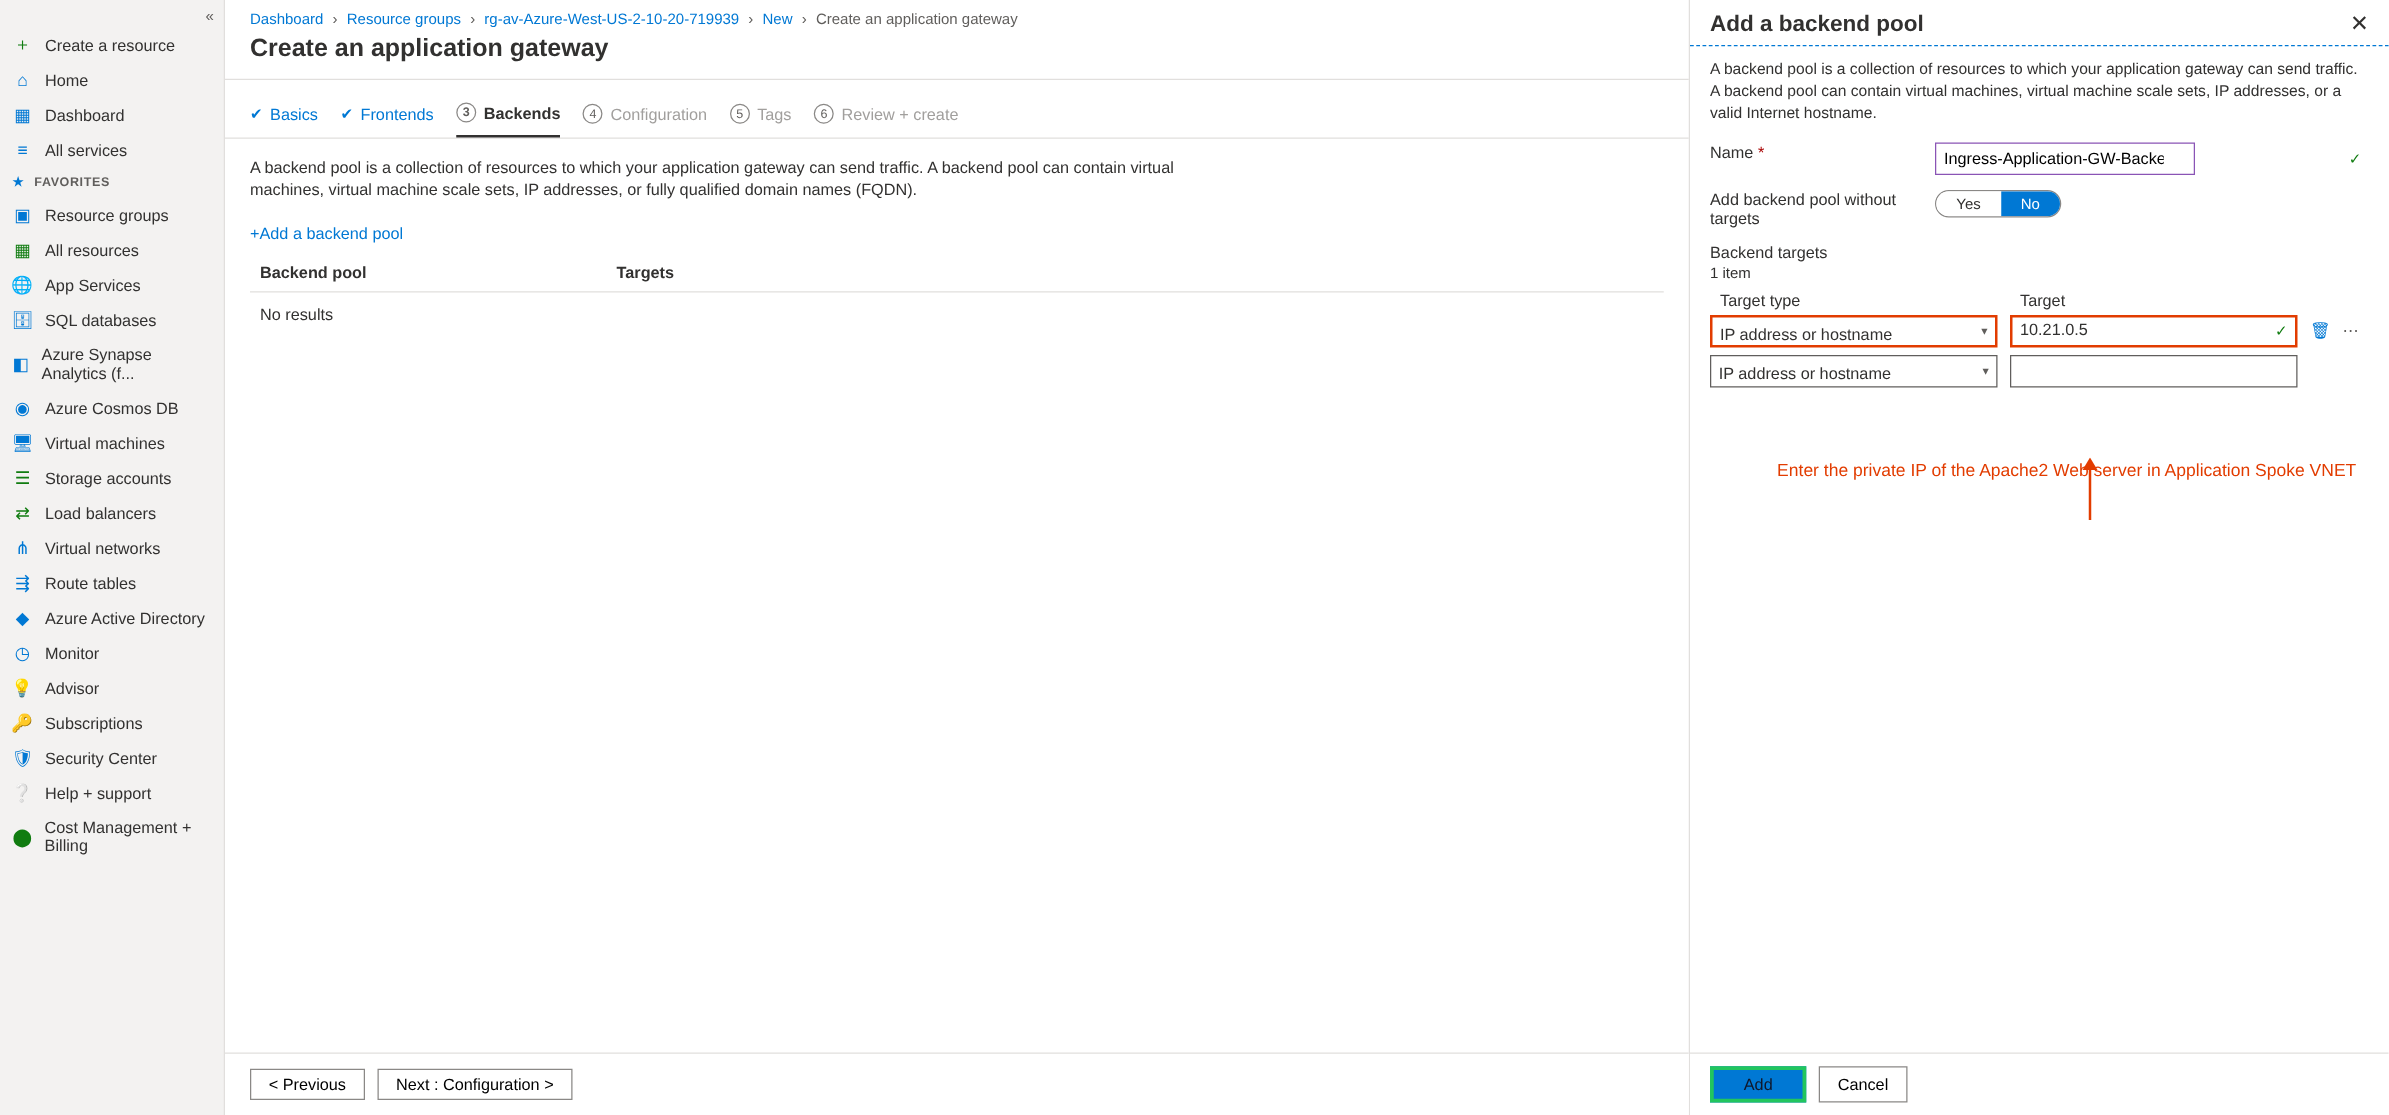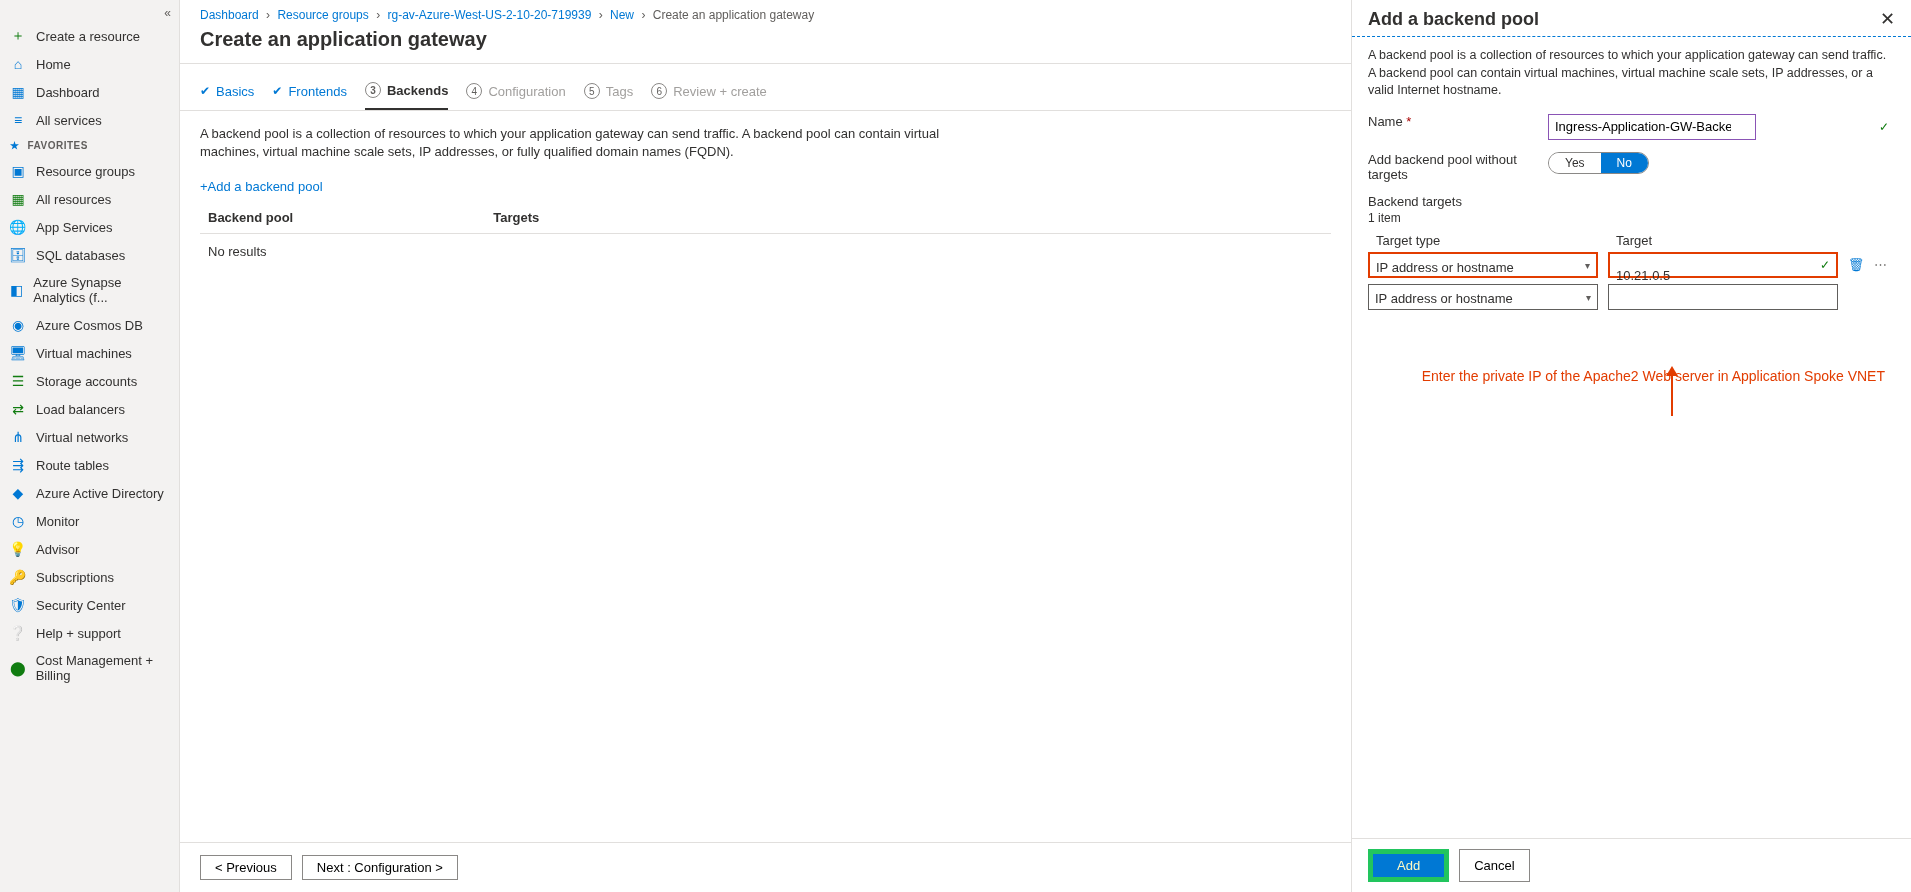--- a/index.html
+++ b/index.html
@@ -60,28 +60,28 @@
   .item-count { font-size: 12px; margin-bottom: 8px; }
 
   .target-head { display: flex; gap: 10px; padding: 0 2px 4px; }
   .target-head div { font-weight: 400; font-size: 13px; }
   .th-type { width: 230px; padding-left: 6px;}
   .th-target { width: 230px; padding-left: 6px;}
 
   .target-row { display: flex; gap: 10px; margin-bottom: 6px; align-items: center; }
   .sel { width: 230px; height: 26px; border: 1px solid #605e5c; padding: 6px 22px 2px 6px; font-size: 13px; position: relative; background: #fff; }
   .caret { position: absolute; right: 6px; top: 50%; transform: translateY(-50%); font-size: 10px; color: #605e5c; }
-  .tval { width: 230px; height: 26px; border: 1px solid #605e5c; padding: 14px 22px 2px 6px; font-size: 13px; position: relative; }
+  .tval { width: 230px; height: 26px; border: 1px solid #605e5c; padding: 2px 22px 2px 6px; font-size: 13px; position: relative; }
   .hl { border: 2px solid #e23c00 !important; }
   .trash-ico { width: 16px; height: 16px; color: #0078d4; cursor: pointer; }
   .dots-ico { color: #605e5c; cursor: pointer; letter-spacing: 1px; }
   .annot-text { color: #e23c00; font-size: 14px; margin-top: 58px; }
 
   .panel-footer { border-top: 1px solid #e1dfdd; padding: 10px 16px; display: flex; gap: 10px; }
-  .btn-primary { background: #0078d4; color: #fef9c3; border: 5px solid #22c55e; padding: 4px 24px; font-size: 13px; cursor: pointer; }
+  .btn-primary { background: #0078d4; color: #0f172a; border: 3px solid #22c55e; padding: 4px 24px; font-size: 13px; cursor: pointer; }
 </style>
 </head>
 <body>
 
 <div class="sidebar">
   <div class="sidebar-collapse">«</div>
   <div class="side-item">
     <span class="side-icon" style="color:#107c10;">＋</span>
     <span>Create a resource</span>
   </div>

